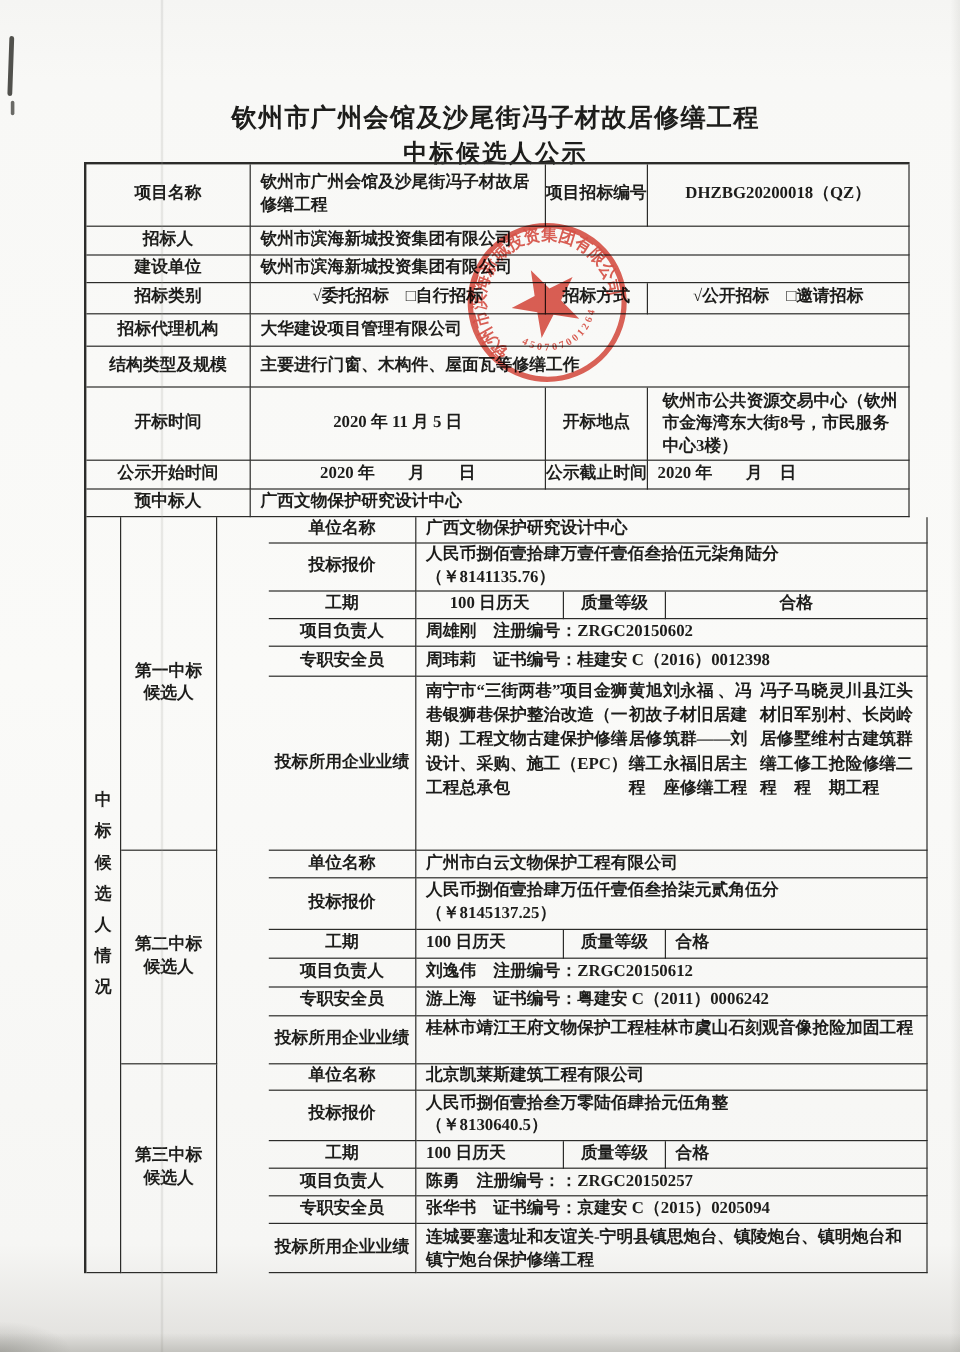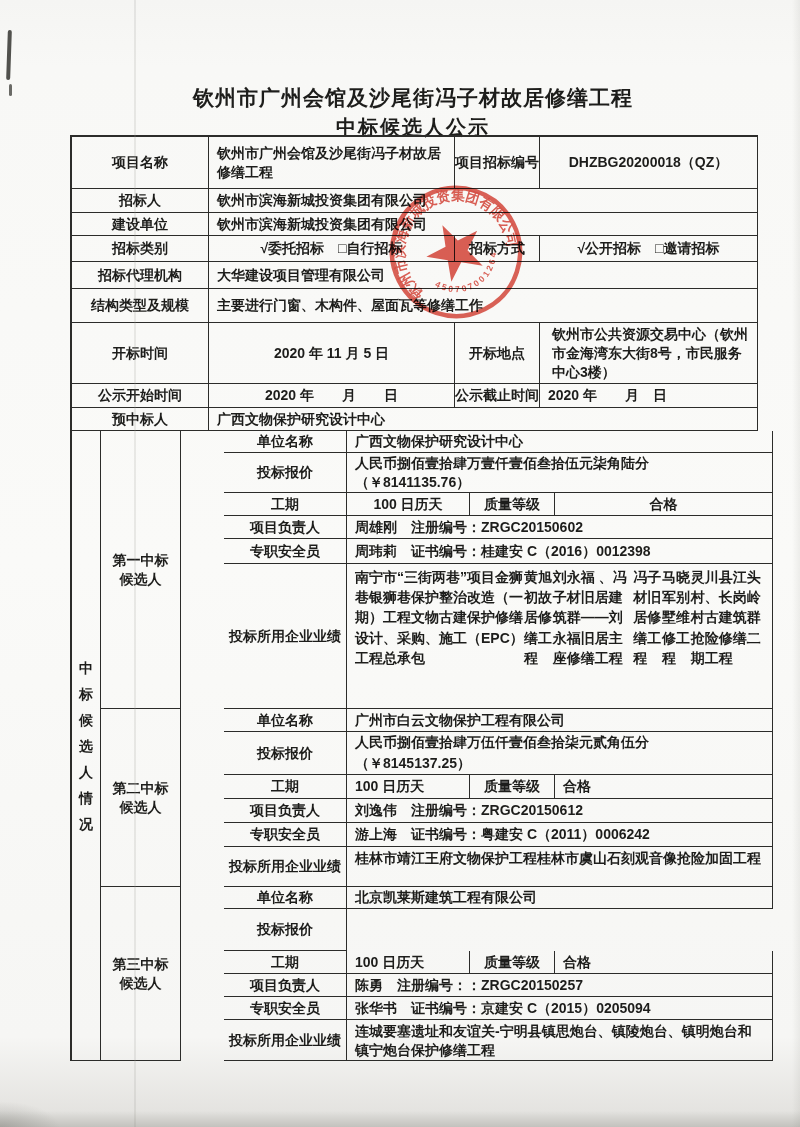--- a/index.html
+++ b/index.html
@@ -5,20 +5,21 @@
   html,body { margin:0; padding:0; }
   body {
     width:800px; height:1127px;
     font-family:"Liberation Sans", sans-serif;
     background:#e9e8e5;
   }
   .page {
     position:relative; width:800px; height:1127px; overflow:hidden;
     background:linear-gradient(180deg,#f5f5f3 0%,#f8f8f6 6%,#fafaf8 50%,#f6f6f4 92%,#e3e2df 99%);
     color:#1d1d1b;
+    font-family:Liberation Serif, serif;
   }
   
   .crease { position:absolute; left:134px; top:0; width:2px; height:1127px;
     background:rgba(150,150,143,0.18); z-index:6; }
   .mark-a { position:absolute; left:7px; top:30px; width:4px; height:50px;
     background:#51514d; border-radius:2px; transform:rotate(2deg); z-index:6; }
   .mark-b { position:absolute; left:9px; top:84px; width:3px; height:12px;
     background:#6a6a66; border-radius:2px; z-index:6; }
   .bottom-shade { position:absolute; left:0; bottom:0; width:800px; height:16px;
     background:linear-gradient(180deg,rgba(120,120,112,0) 0%,rgba(120,120,112,0.30) 100%); z-index:6; }
@@ -42,21 +43,21 @@
   .lft { justify-content:flex-start; text-align:left; padding:1px 8px; }
   .w-label { width:137px; }
   .w-v1 { width:246px; }
   .w-l2 { width:85px; }
   .w-v2 { width:218px; }
   .w-full { width:549px; }
   .w-sec { width:57px; }
   .w-rank { width:80px; }
   .w-il { width:123px;margin-left:43px; }
   .w-val { width:426px; }
-  .col { display:flex; flex-direction:column; align-items:flex-start; justify-content:space-between; }
+  .col { display:flex; flex-direction:column; align-items:flex-start; justify-content:center; }
   .records { flex-direction:row; align-items:flex-start; justify-content:flex-start;
     padding:3px 8px; line-height:20.2px; }
   .records div { text-align:left; }
   .addr { line-height:19px; padding:2px 4px 2px 12px; justify-content:flex-start; text-align:left; }
 
   
   .stamp { position:absolute; left:376px; top:172px; width:160px; height:160px;
     z-index:8; mix-blend-mode:multiply; opacity:0.88; }
 </style>
 </head>
@@ -216,20 +217,24 @@
 
         <div class="row">
           <div class="c w-rank" style="height:174px; padding:0 8px;">第三中标候选人</div>
           <div>
             <div class="row" style="height:22px">
               <div class="c w-il">单位名称</div>
               <div class="c w-val lft">北京凯莱斯建筑工程有限公司</div>
             </div>
             <div class="row" style="height:42px">
               <div class="c w-il">投标报价</div>
+              <div class="c w-val lft col">
+                <span>人民币捌佰壹拾叁万零陆佰肆拾元伍角整</span>
+                <span>（￥8130640.5）</span>
+              </div>
             </div>
             <div class="row" style="height:23px">
               <div class="c w-il">工期</div>
               <div class="c lft" style="width:123px">100 日历天</div>
               <div class="c w-l2">质量等级</div>
               <div class="c w-v2 lft">合格</div>
             </div>
             <div class="row" style="height:23px">
               <div class="c w-il">项目负责人</div>
               <div class="c w-val lft">陈勇　注册编号：：ZRGC20150257</div>

